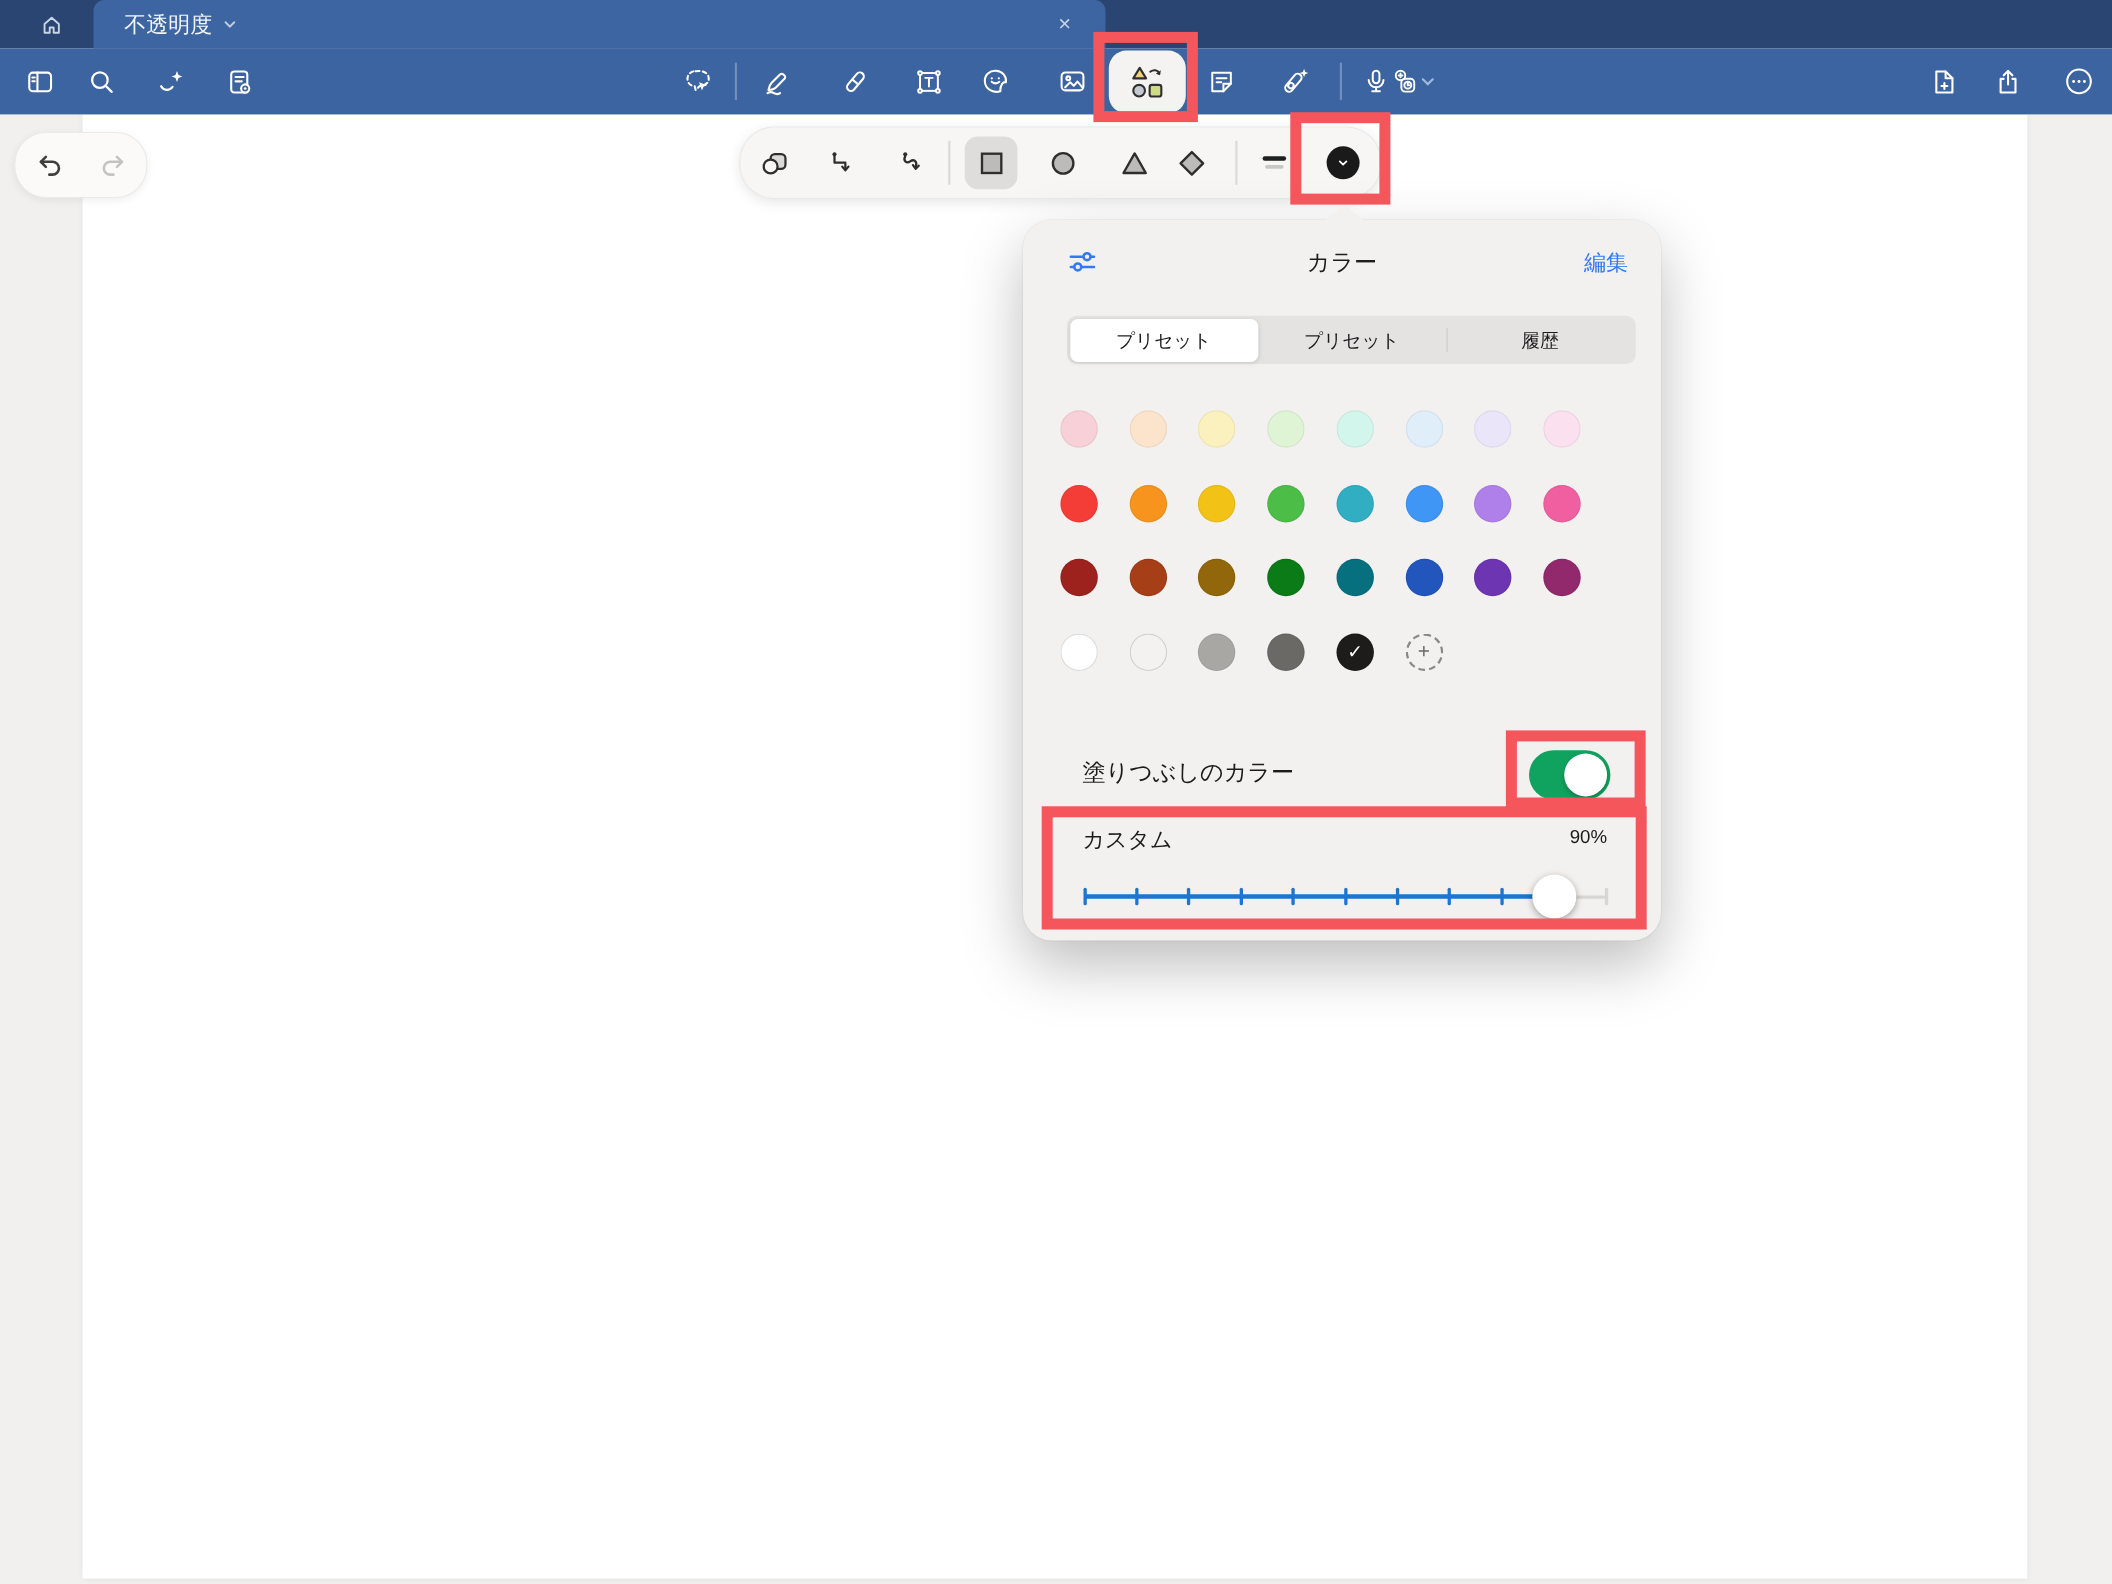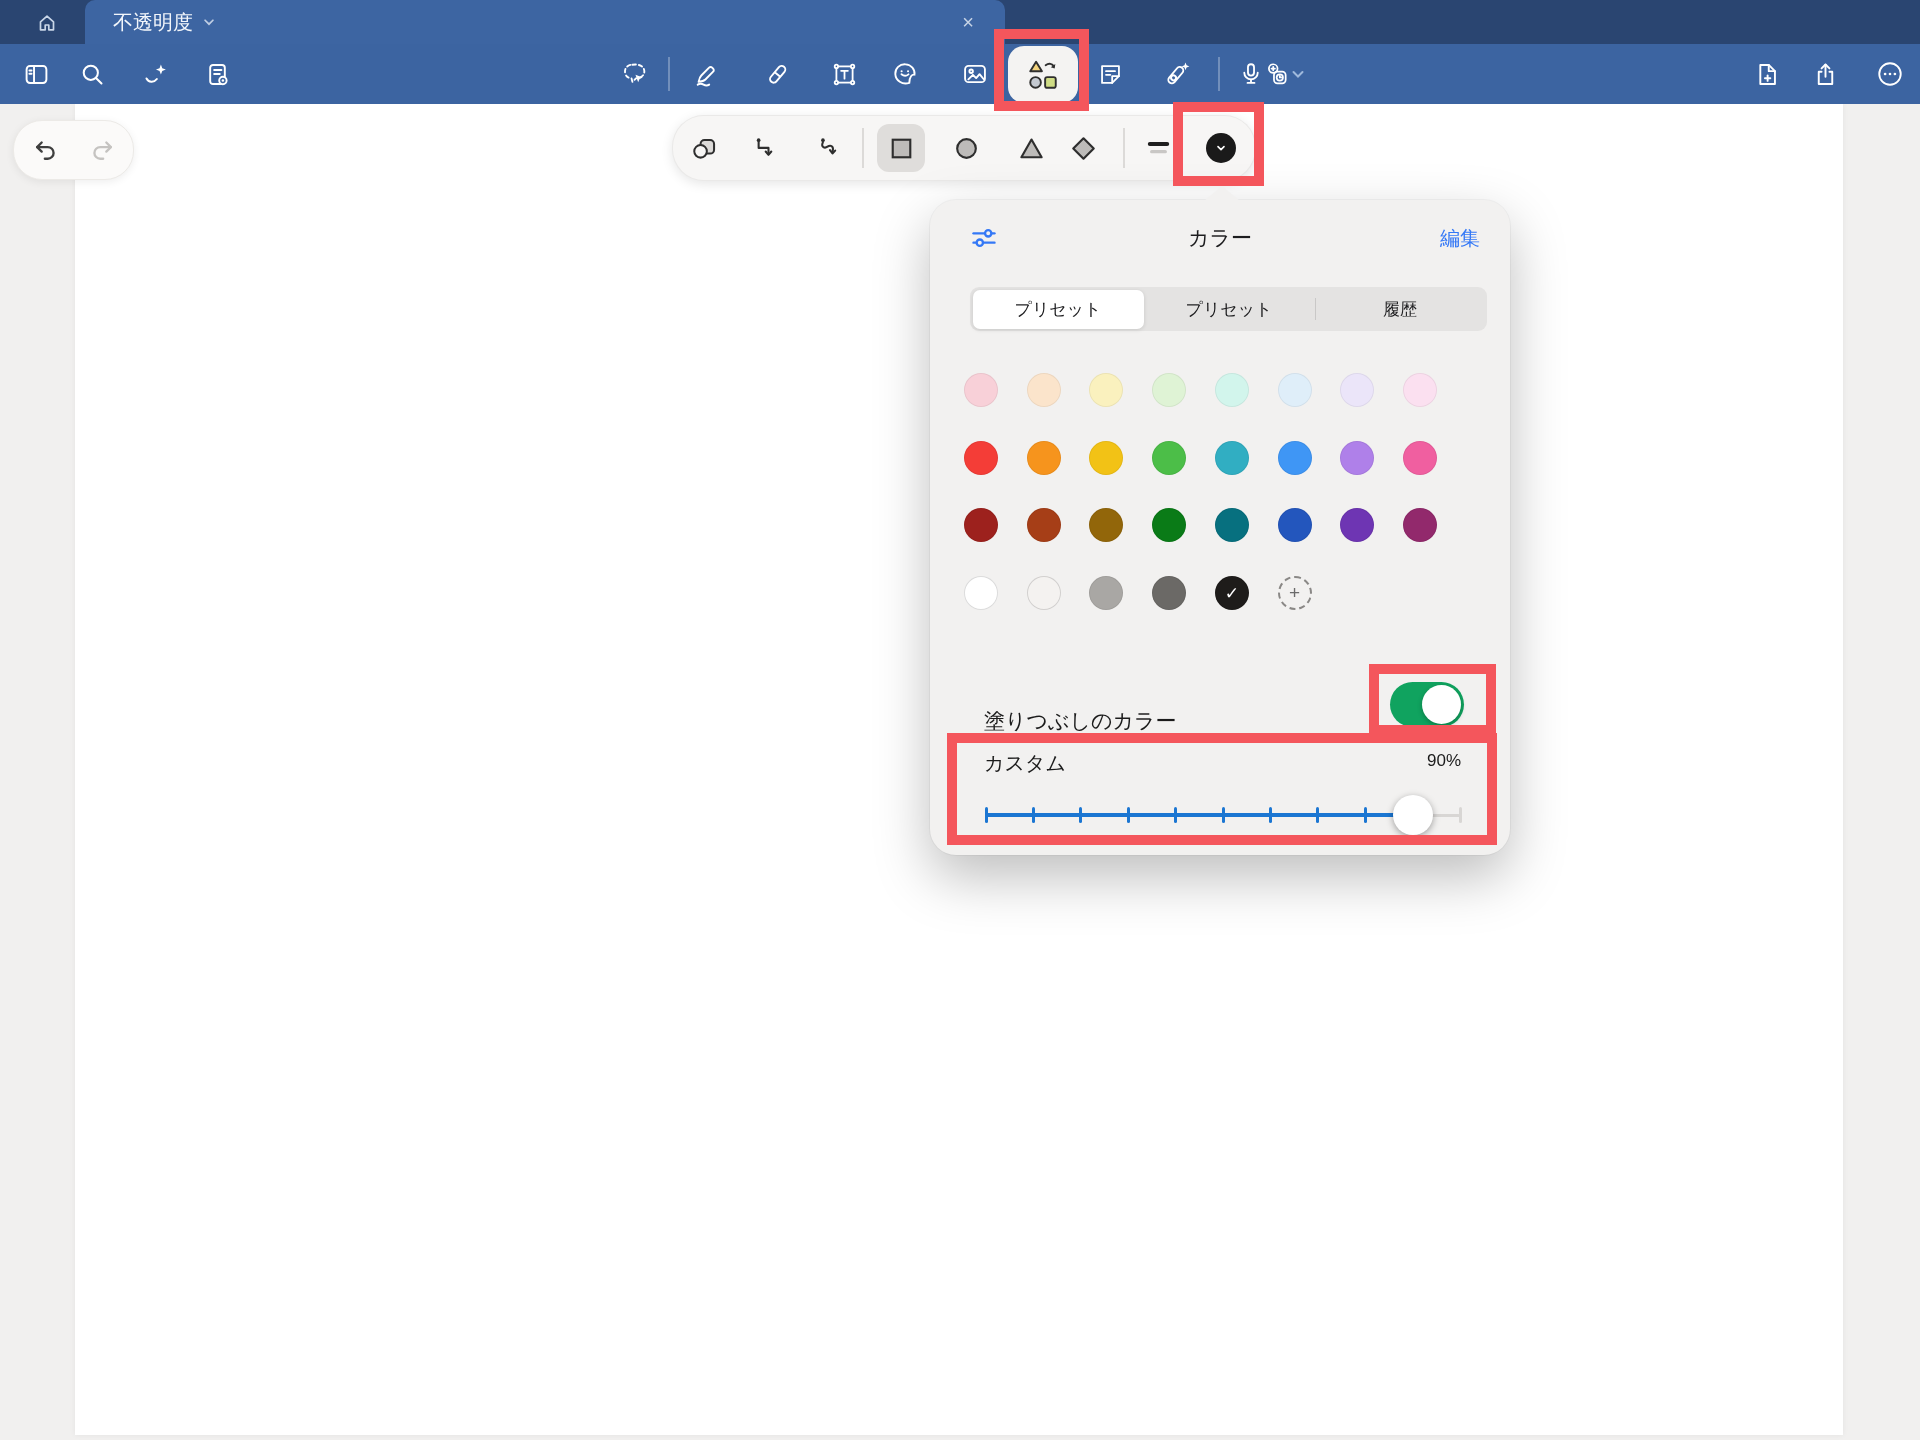--- a/index.html
+++ b/index.html
@@ -53,21 +53,21 @@
   .seg-item{position:absolute;top:2.5px;height:39px;width:171px;display:flex;align-items:center;justify-content:center;font-size:17px;color:#1B1B1D;}
   .seg-item.selected{background:#FFFFFF;border-radius:7px;box-shadow:0 1px 4px rgba(0,0,0,0.12);}
   .seg-div{position:absolute;left:345px;top:11px;width:1px;height:22px;background:#C9C8C7;}
 
   .swatch-grid{position:absolute;left:34px;top:173px;width:490px;height:280px;}
   .swatch{position:absolute;width:34px;height:34px;border-radius:50%;box-shadow:inset 0 0 0 1px rgba(0,0,0,0.06);display:flex;align-items:center;justify-content:center;}
   .swatch.ring{box-shadow:inset 0 0 0 1px rgba(0,0,0,0.14);}
   .swatch .check{color:#FFFFFF;font-size:17px;font-weight:bold;}
   .swatch.add{background:transparent;box-shadow:none;border:2px dashed #8A8886;width:30px;height:30px;color:#6B6B6B;font-size:19px;}
 
-  .fill-label{position:absolute;left:54px;top:507px;font-size:21px;color:#1B1B1B;}
+  .fill-label{position:absolute;left:54px;top:488px;font-size:21px;color:#1B1B1B;}
   .toggle{position:absolute;left:460px;top:482px;width:74px;height:45px;border-radius:23px;background:#10A35F;}
   .toggle .knob{position:absolute;right:3px;top:3px;width:39px;height:39px;border-radius:50%;background:#FFFFFF;box-shadow:0 2px 5px rgba(0,0,0,0.25);}
 
   .op-label{position:absolute;left:54px;top:550px;font-size:20px;color:#1B1B1B;}
   .op-value{position:absolute;right:49px;top:551px;font-size:17px;color:#1B1B1B;}
   .slider{position:absolute;left:56px;top:600px;width:474px;height:30px;}
   .slider .track{position:absolute;top:13px;height:3.5px;border-radius:2px;}
   .slider .track.blue{left:0;background:#1B76D2;}
   .slider .track.gray{background:#D8D6D4;height:3px;top:13.5px;}
   .tick{position:absolute;top:7px;width:3px;height:16px;border-radius:1.5px;background:#D8D6D4;margin-left:-1.5px;}

